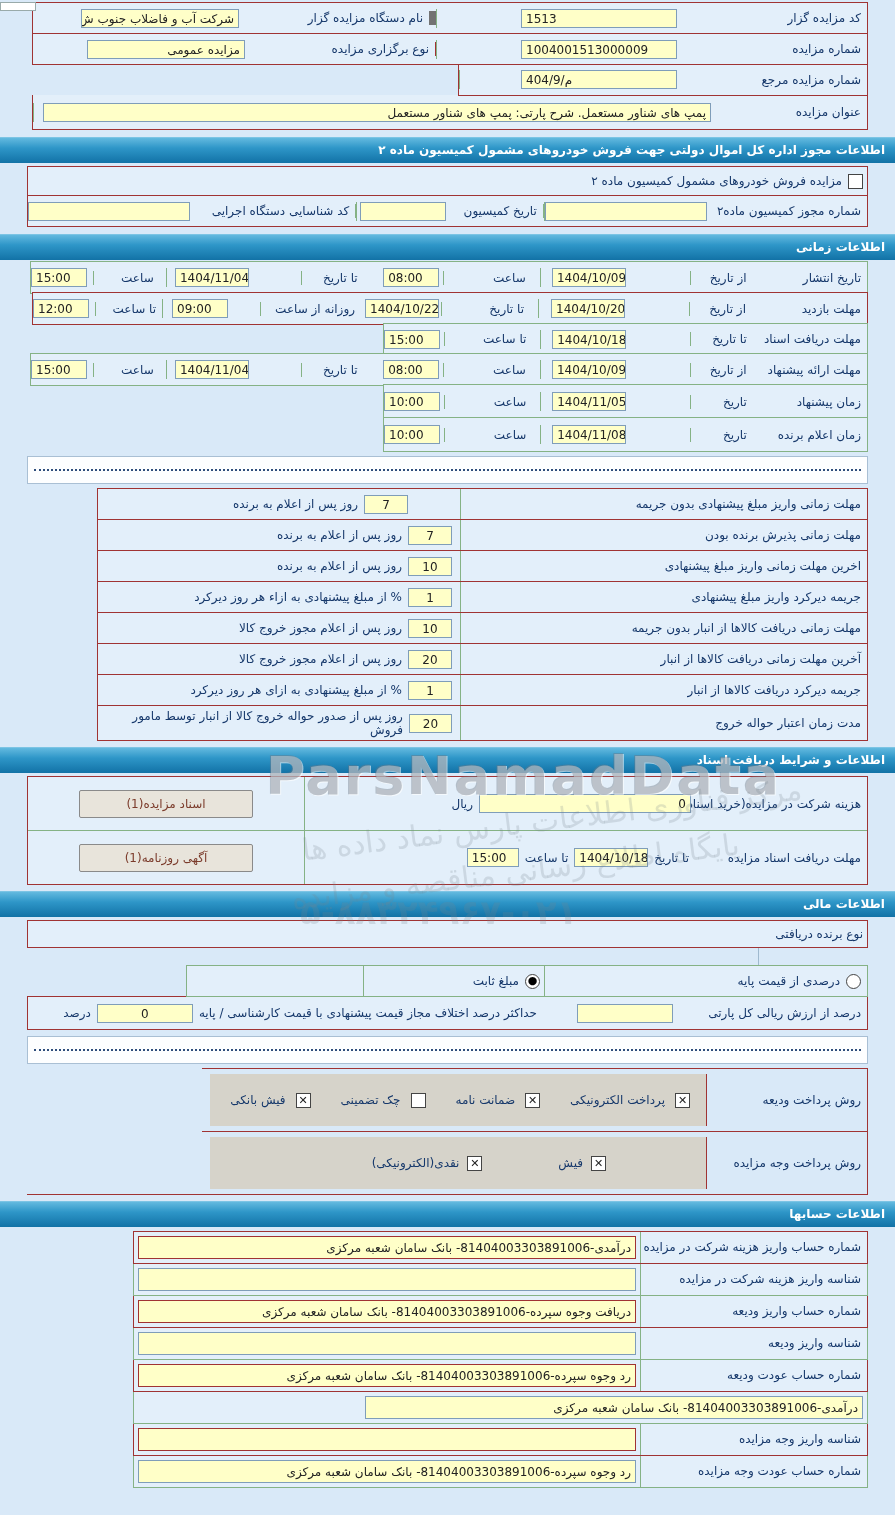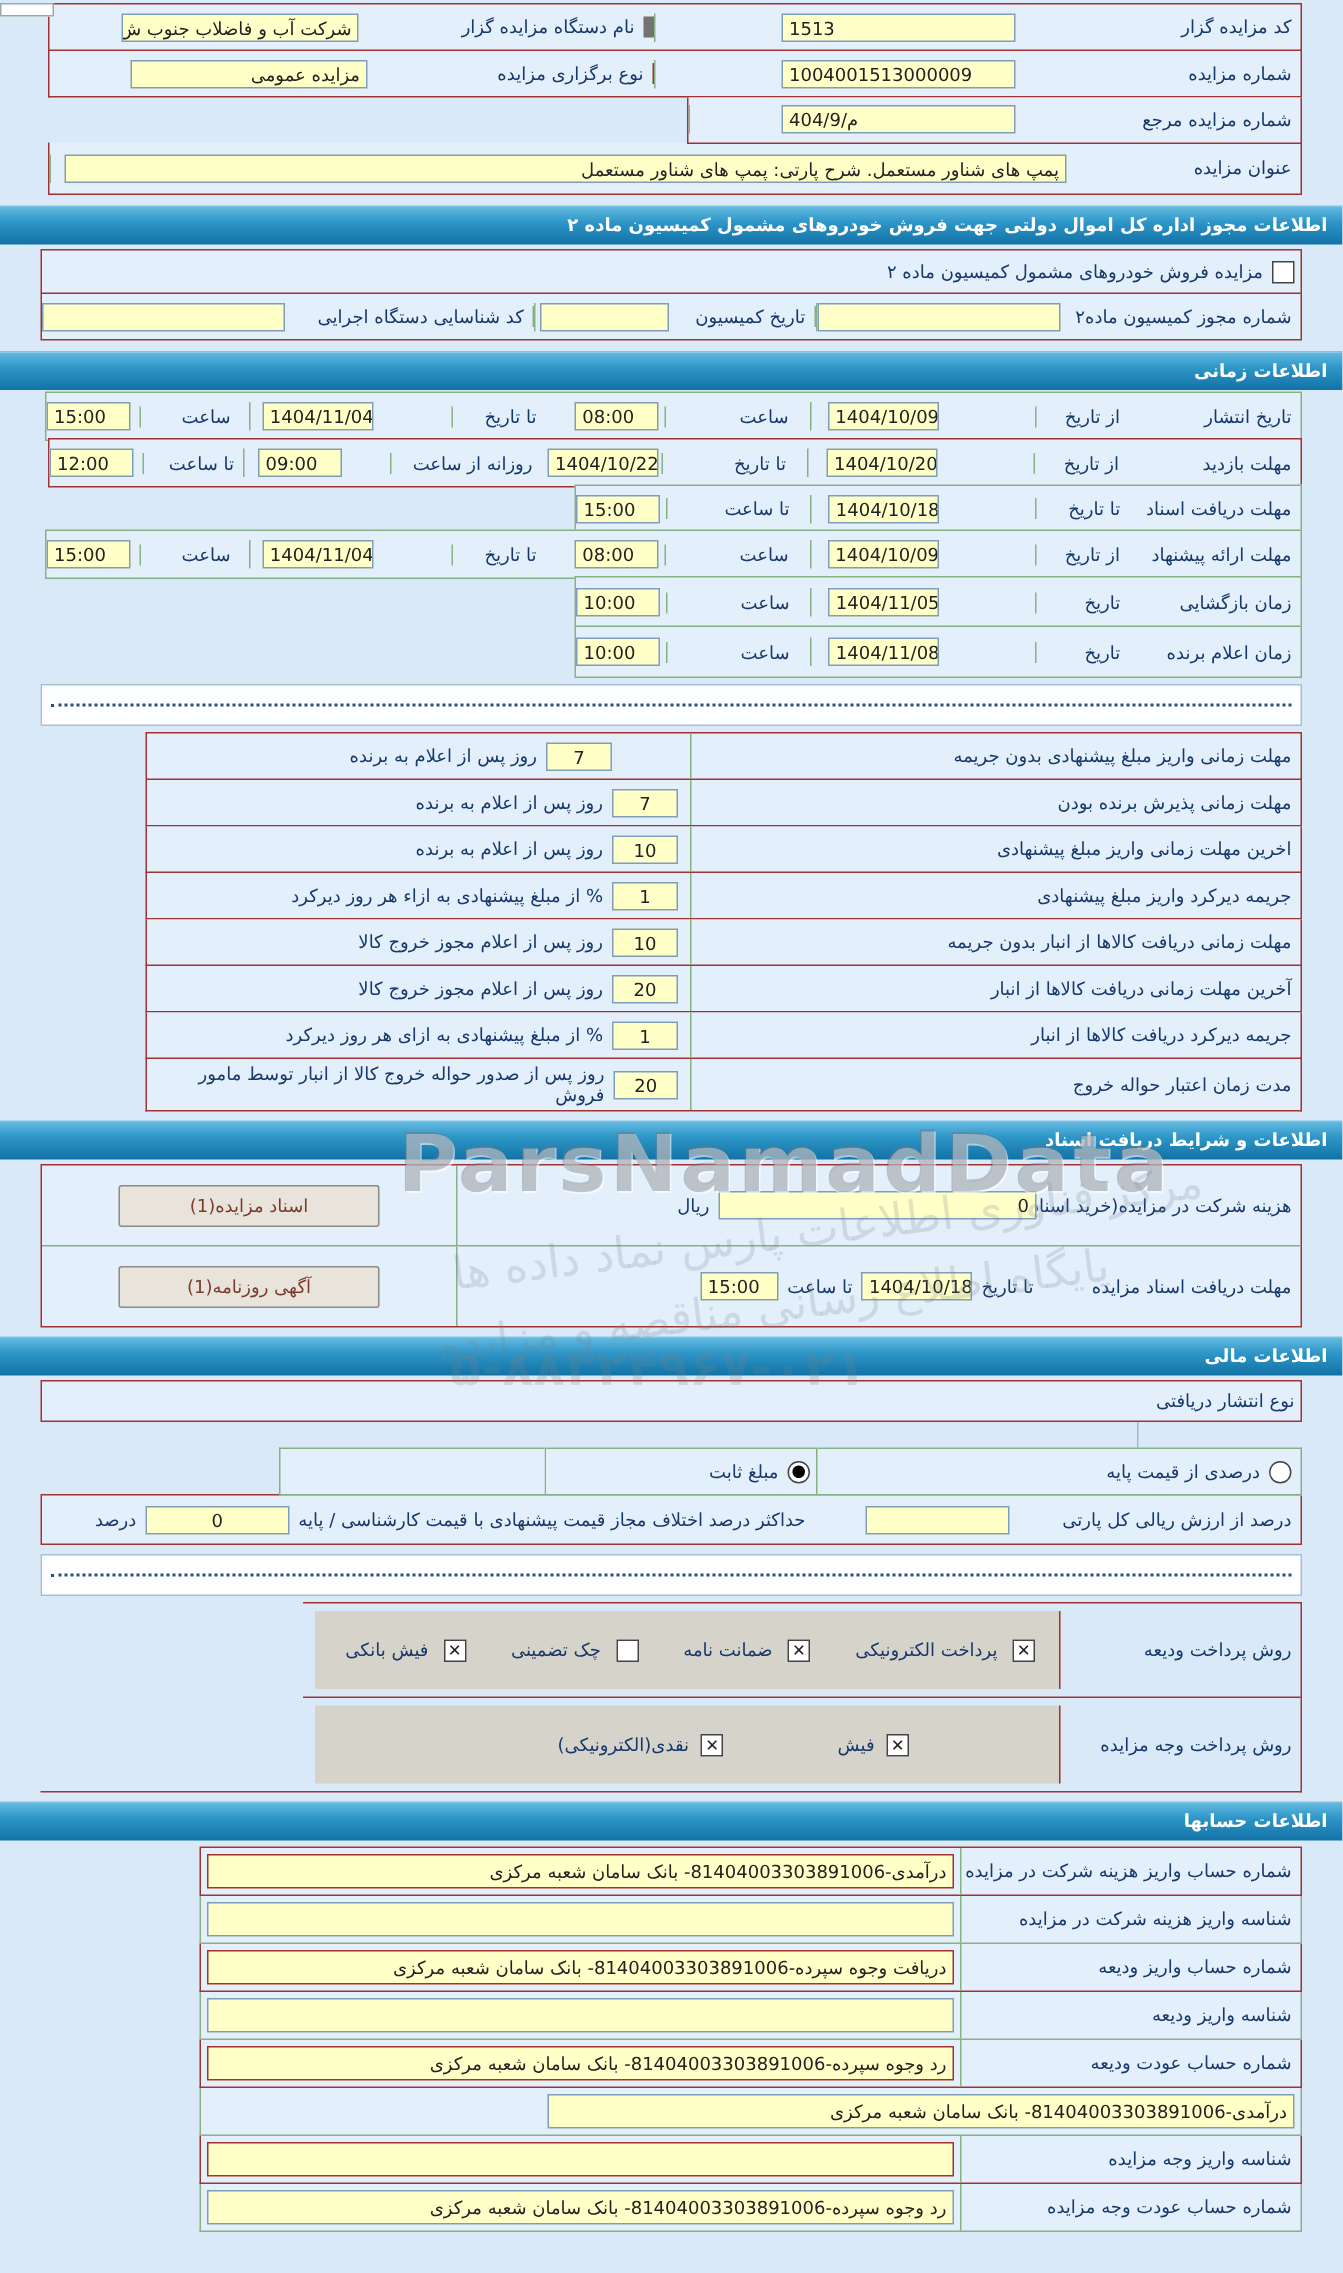--- a/index.html
+++ b/index.html
@@ -170,21 +170,21 @@
           </div>
         <div class="lbl cellv" style="width:54px;padding-right:12px;">ساعت</div>
         <div style="flex:1;" class="row">
             <div class="inp ltr" style="width:56px;margin-right:6px;">15:00</div>
           </div>
       </div>
     </div>
 
     <div class="row" style="height:33px;">
       <div class="row grnbx" style="height:33px;width:483px;background:#E3EFFA;">
-        <div class="lbl" style="width:103px;">زمان بازگشایی</div>
+        <div class="lbl" style="width:103px;">زمان پیشنهاد</div>
         <div class="lbl cellv" style="width:50px;">تاریخ</div>
         <div style="width:150px;" class="cellv row">
             <div class="inp ltr" style="width:74px;margin-right:64px;">1404/11/05</div>
           </div>
         <div class="lbl cellv" style="width:76px;padding-right:14px;">ساعت</div>
         <div style="flex:1;" class="row">
             <div class="inp ltr" style="width:56px;margin-right:4px;">10:00</div>
           </div>
       </div>
       <div style="flex:1;"></div>
@@ -288,21 +288,21 @@
         <div class="inp ltr" style="width:52px;">15:00</div>
       </div>
       <div class="row" style="flex:1;justify-content:center;">
         <div class="btn">آگهی روزنامه(1)</div>
       </div>
     </div>
   </div>
 
   <div class="sec-h" style="margin-top:6px;">اطلاعات مالی</div>
   <div class="redbx" style="margin:3px 27px 0 27px;height:26px;background:#E3EFFA;">
-    <div class="lbl" style="line-height:26px;padding-right:4px;">نوع انتشار دریافتی</div>
+    <div class="lbl" style="line-height:26px;padding-right:4px;">نوع برنده دریافتی</div>
   </div>
   <div style="margin:0 27px 0 27px;height:18px;display:flex;direction:rtl;">
     <div style="width:109px;border-left:1px solid #9FB9CF;height:18px;"></div>
   </div>
   <div class="row" style="margin:0 27px 0 27px;height:30px;">
     <div class="row grnbx" style="width:316px;height:30px;background:#E3EFFA;padding-right:6px;border-left:none;">
       <span class="radio"></span>
       <span class="lbl">درصدی از قیمت پایه</span>
     </div>
     <div class="row grnbx" style="width:176px;height:30px;background:#E3EFFA;padding-right:4px;">

